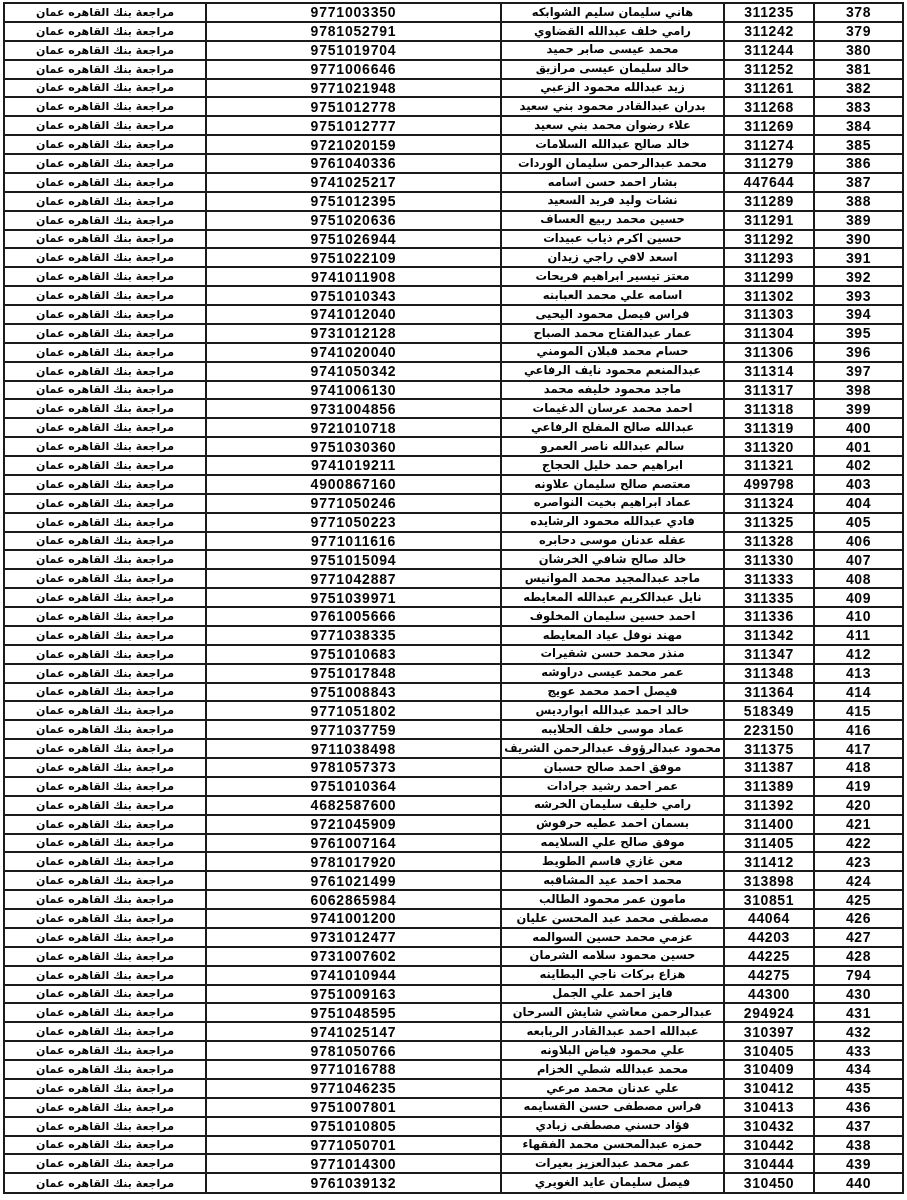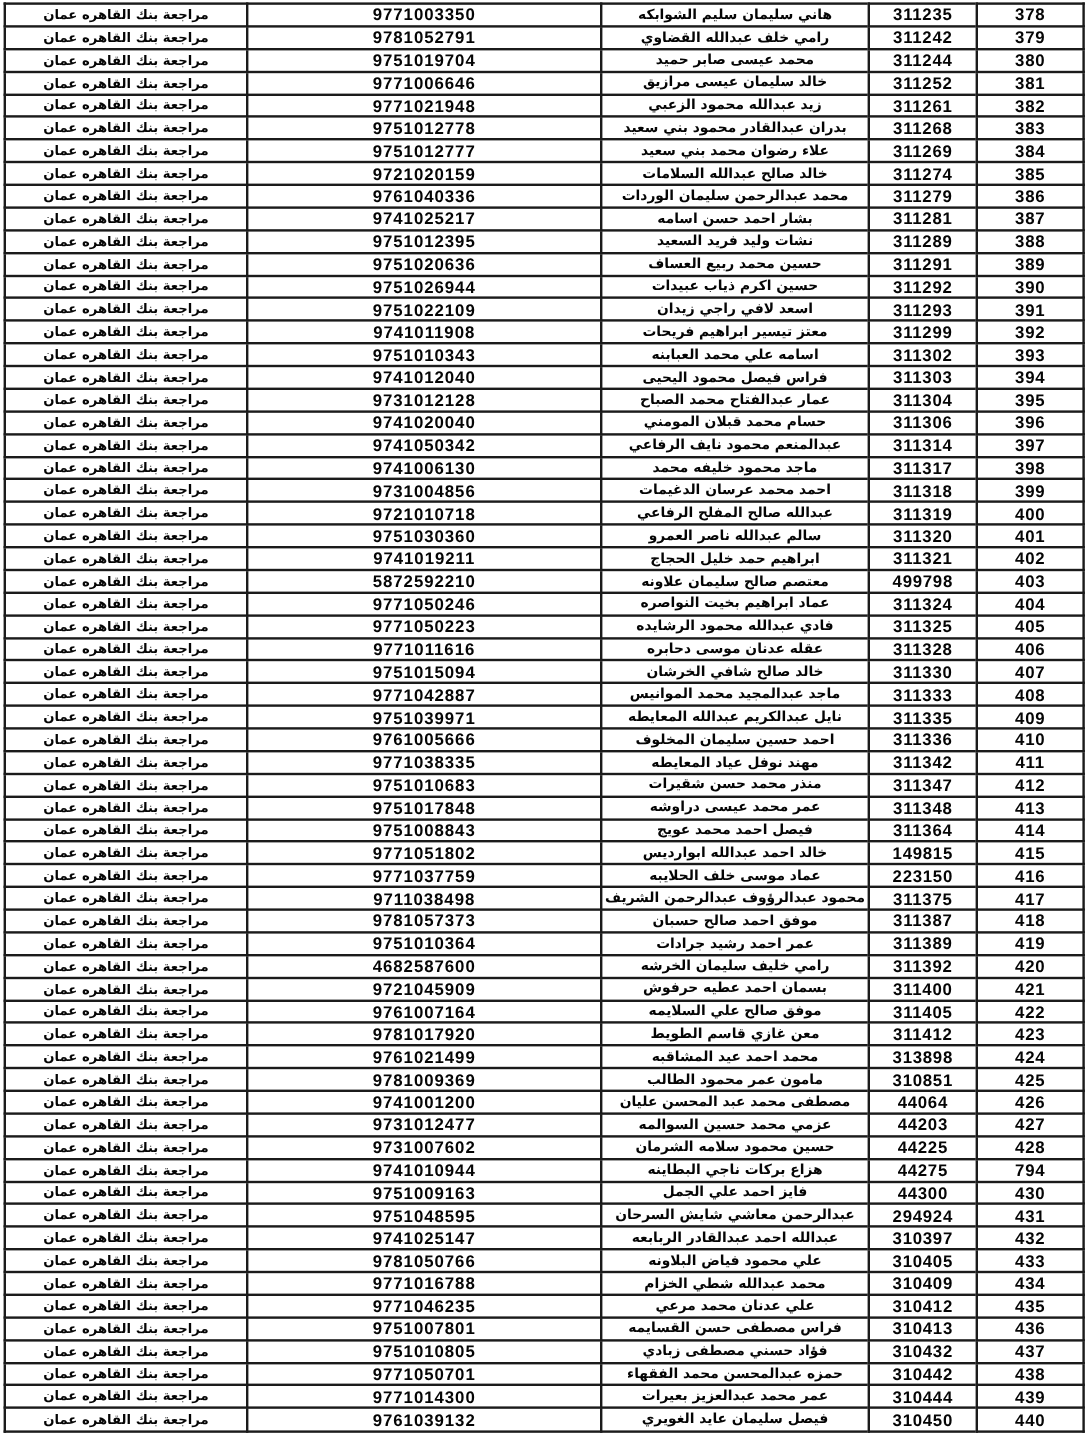--- a/index.html
+++ b/index.html
@@ -104,21 +104,21 @@
   </tr>
         <tr>
     <td class="c-serial">386</td>
     <td class="c-ref">311279</td>
     <td class="c-name">محمد عبدالرحمن سليمان الوردات</td>
     <td class="c-nid">9761040336</td>
     <td class="c-note">مراجعة بنك القاهره عمان</td>
   </tr>
         <tr>
     <td class="c-serial">387</td>
-    <td class="c-ref">311281</td>
+    <td class="c-ref">447644</td>
     <td class="c-name">بشار احمد حسن اسامه</td>
     <td class="c-nid">9741025217</td>
     <td class="c-note">مراجعة بنك القاهره عمان</td>
   </tr>
         <tr>
     <td class="c-serial">388</td>
     <td class="c-ref">311289</td>
     <td class="c-name">نشات وليد فريد السعيد</td>
     <td class="c-nid">9751012395</td>
     <td class="c-note">مراجعة بنك القاهره عمان</td>
@@ -218,21 +218,21 @@
     <td class="c-serial">402</td>
     <td class="c-ref">311321</td>
     <td class="c-name">ابراهيم حمد خليل الحجاج</td>
     <td class="c-nid">9741019211</td>
     <td class="c-note">مراجعة بنك القاهره عمان</td>
   </tr>
         <tr>
     <td class="c-serial">403</td>
     <td class="c-ref">499798</td>
     <td class="c-name">معتصم صالح سليمان علاونه</td>
-    <td class="c-nid">5872592210</td>
+    <td class="c-nid">4900867160</td>
     <td class="c-note">مراجعة بنك القاهره عمان</td>
   </tr>
         <tr>
     <td class="c-serial">404</td>
     <td class="c-ref">311324</td>
     <td class="c-name">عماد ابراهيم بخيت النواصره</td>
     <td class="c-nid">9771050246</td>
     <td class="c-note">مراجعة بنك القاهره عمان</td>
   </tr>
         <tr>
@@ -300,21 +300,21 @@
   </tr>
         <tr>
     <td class="c-serial">414</td>
     <td class="c-ref">311364</td>
     <td class="c-name">فيصل احمد محمد عويج</td>
     <td class="c-nid">9751008843</td>
     <td class="c-note">مراجعة بنك القاهره عمان</td>
   </tr>
         <tr>
     <td class="c-serial">415</td>
-    <td class="c-ref">149815</td>
+    <td class="c-ref">518349</td>
     <td class="c-name">خالد احمد عبدالله ابوارديس</td>
     <td class="c-nid">9771051802</td>
     <td class="c-note">مراجعة بنك القاهره عمان</td>
   </tr>
         <tr>
     <td class="c-serial">416</td>
     <td class="c-ref">223150</td>
     <td class="c-name">عماد موسى خلف الحلايبه</td>
     <td class="c-nid">9771037759</td>
     <td class="c-note">مراجعة بنك القاهره عمان</td>
@@ -372,21 +372,21 @@
     <td class="c-serial">424</td>
     <td class="c-ref">313898</td>
     <td class="c-name">محمد احمد عيد المشاقبه</td>
     <td class="c-nid">9761021499</td>
     <td class="c-note">مراجعة بنك القاهره عمان</td>
   </tr>
         <tr>
     <td class="c-serial">425</td>
     <td class="c-ref">310851</td>
     <td class="c-name">مامون عمر محمود الطالب</td>
-    <td class="c-nid">9781009369</td>
+    <td class="c-nid">6062865984</td>
     <td class="c-note">مراجعة بنك القاهره عمان</td>
   </tr>
         <tr>
     <td class="c-serial">426</td>
     <td class="c-ref">44064</td>
     <td class="c-name">مصطفى محمد عبد المحسن عليان</td>
     <td class="c-nid">9741001200</td>
     <td class="c-note">مراجعة بنك القاهره عمان</td>
   </tr>
         <tr>

